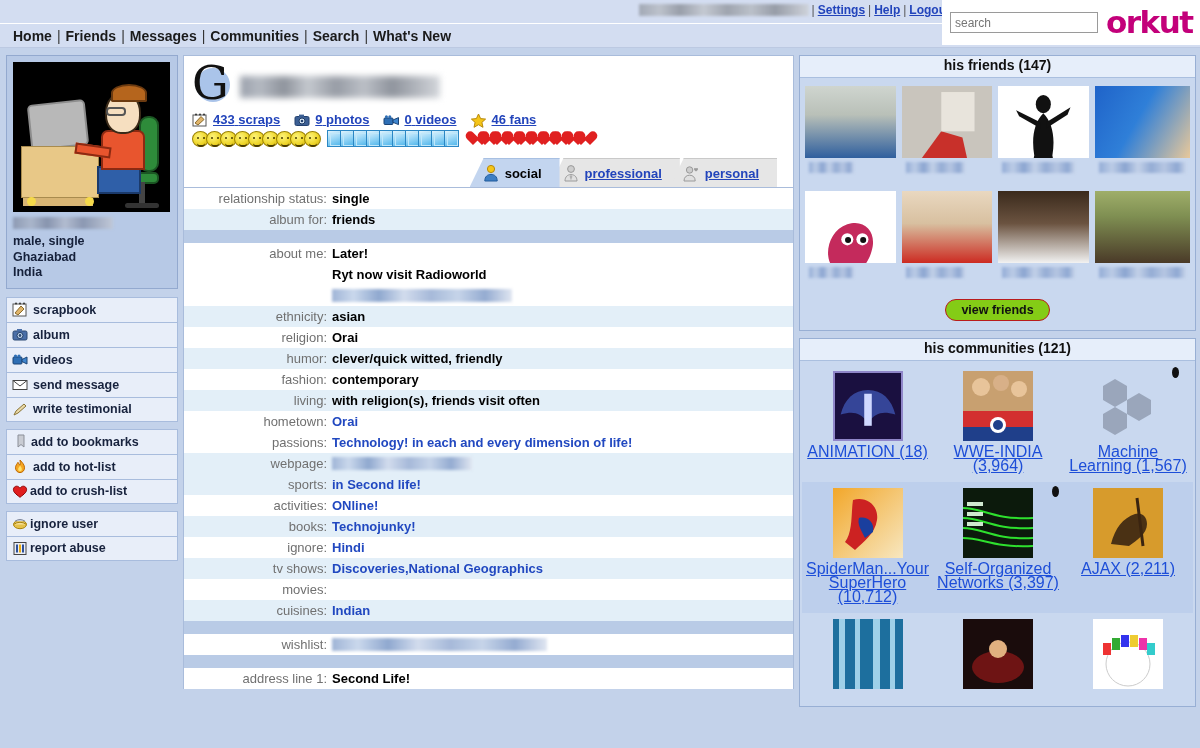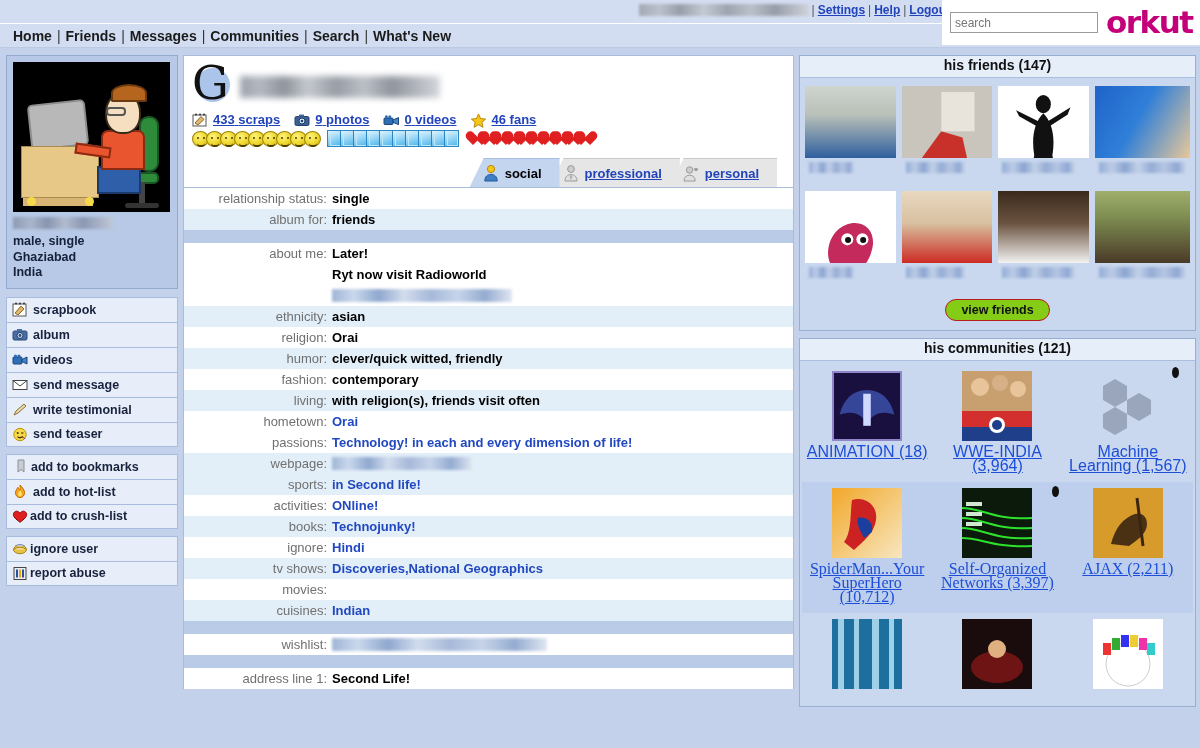--- a/index.html
+++ b/index.html
@@ -310,21 +310,21 @@
     font-size: 12.5px; font-weight: bold; color: #111;
     padding: 3px 15px;
     cursor: pointer;
   }
   #comm-grid {
     display: grid;
     grid-template-columns: repeat(3, 1fr);
     padding: 4px 2px;
   }
   .ccell { padding: 6px 4px 9px 4px; text-align: center; position: relative; }
-  .ccell.band { background: #bdcfec; font-family: Liberation Serif, serif; }
+  .ccell.band { background: #bdcfec; }
   .cthumb {
     width: 70px; height: 70px;
     margin: 0 auto 4px auto;
     display: block;
     overflow: hidden;
     position: relative;
     background:#ddd;
   }
   .clabel { font-size: 16px; color: #1d4ed8; text-decoration: underline; line-height: 14px; display:block; cursor:pointer;}
   .dot-artifact { position: absolute; width: 7px; height: 11px; background: #111; border-radius: 50%; }
@@ -437,32 +437,20 @@
         </div>
         <div class="action-item">
           <span class="aicon">
             <svg width="16" height="15" viewBox="0 0 16 15">
                 <path d="M2 13 L4 9 L12 2 L14 4 L6 11 Z" fill="#ead9a8" stroke="#8a7536"></path>
                 <path d="M12 2 L14 4" stroke="#8a7536"></path>
               </svg>
           </span>
           <span>write testimonial</span>
         </div>
-        <div class="action-item">
-          <span class="aicon">
-            <svg width="16" height="15" viewBox="0 0 16 15">
-                <circle cx="8" cy="7.5" r="6.2" fill="#f7d94a" stroke="#b79400"></circle>
-                <circle cx="5.7" cy="6" r="1" fill="#3a3000"></circle>
-                <path d="M9.2 6 L11.4 6" stroke="#3a3000" stroke-width="1.2"></path>
-                <path d="M5.4 9.6 Q8 12 10.8 9.4" fill="none" stroke="#3a3000" stroke-width="1.2"></path>
-                <path d="M10.5 10.5 q2 0 2.5 1.5" fill="#e05a8c" stroke="#a03060"></path>
-              </svg>
-          </span>
-          <span>send teaser</span>
-        </div>
       </div>
 
       <div class="action-group">
         <div class="action-item" style="padding-left:9px;">
           <span class="aicon" style="flex:0 0 10px;width:10px;">
             <svg width="10" height="15" viewBox="0 0 10 15">
                 <path d="M2 1 H8 V13 L5 10.5 L2 13 Z" fill="#c9ccd3" stroke="#8b8f98"></path>
               </svg>
           </span>
           <span>add to bookmarks</span>

